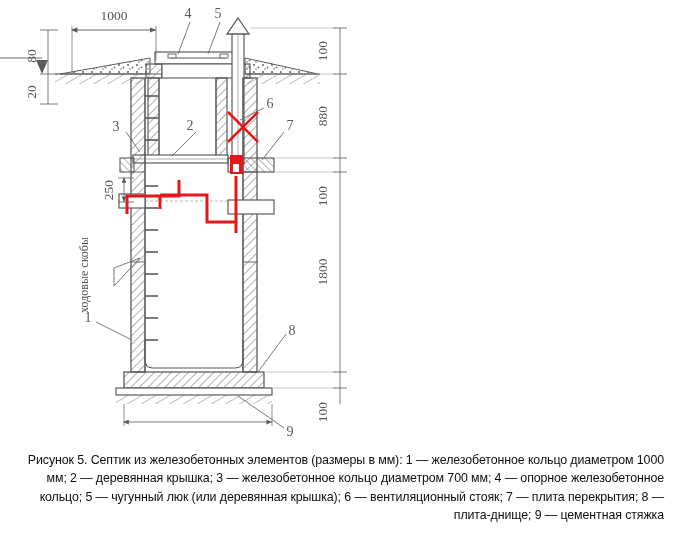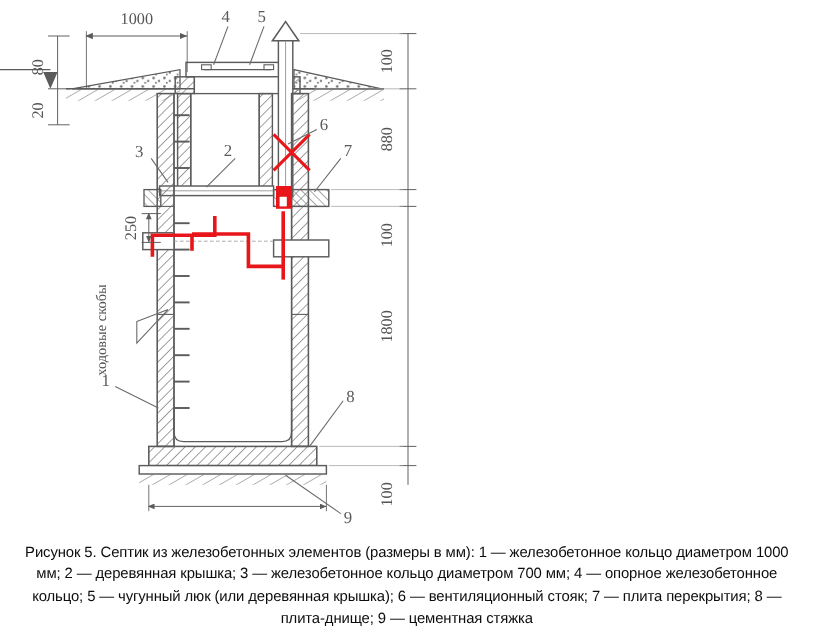--- a/index.html
+++ b/index.html
@@ -29,21 +29,21 @@
   }
   #caption {
     position: absolute;
     left: 14px;
     top: 451px;
     width: 650px;
     font-family: "Liberation Sans", sans-serif;
     font-size: 12.4px;
     line-height: 18.3px;
     color: #0d0d0d;
-    text-align: center;
+    text-align: right;
     letter-spacing: -0.1px;
   }
   svg text {
     font-family: "Liberation Serif", serif;
     fill: #4a4a4a;
   }
   .dimnum {
     font-size: 13.5px;
     fill: #555555;
   }

